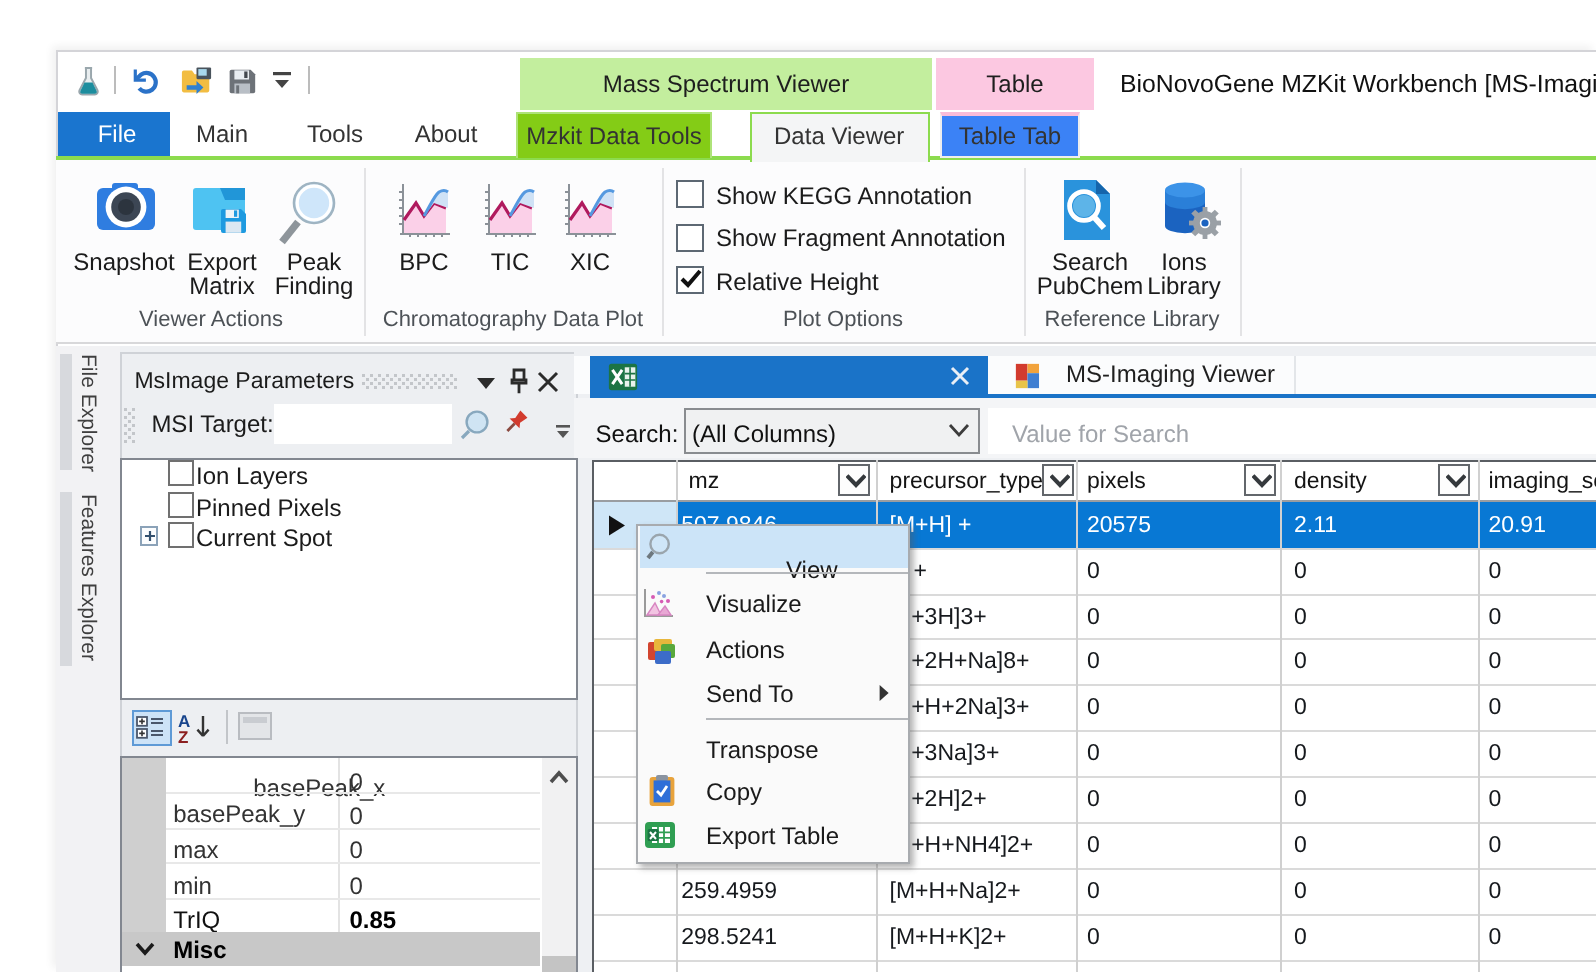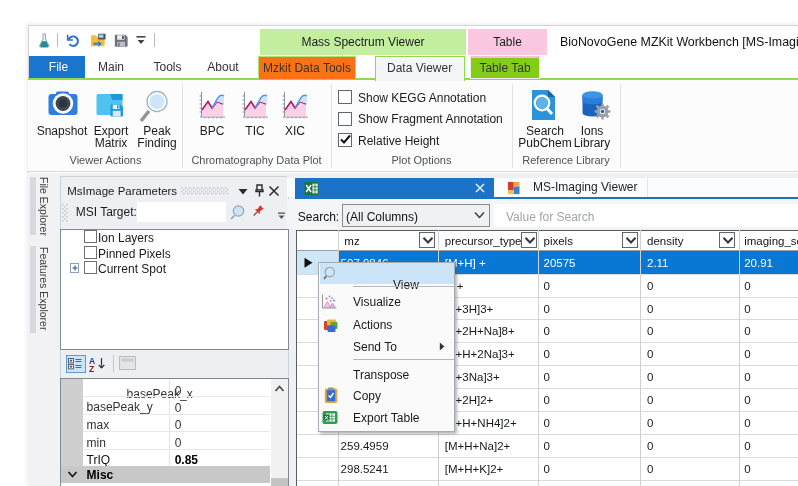--- a/index.html
+++ b/index.html
@@ -53,23 +53,23 @@
 <div class="abs" style="left:468px;top:29px;width:79px;height:26px;background:#fcc8e1;text-align:center;line-height:26px;font-size:12px;color:#1e1e1e;">Table</div>
 <div class="abs t12" style="left:560px;top:29px;width:238px;height:26px;line-height:26px;font-size:12.4px;white-space:nowrap;overflow:hidden;color:#111;">BioNovoGene MZKit Workbench [MS-Imaging&nbsp;Vie</div>
 
 
 <div class="abs" style="left:29px;top:56px;width:769px;height:23px;background:#fff;"></div>
 <div class="abs" style="left:28px;top:78.4px;width:770px;height:2.1px;background:#8cdb4e;"></div>
 <div class="abs" style="left:29px;top:55.6px;width:56px;height:22.9px;background:#1a75cf;color:#fff;text-align:center;line-height:23px;font-size:12px;text-indent:3px;">File</div>
 <div class="abs t12" style="left:85px;top:55.6px;width:52px;height:23px;text-align:center;line-height:23px;color:#333;">Main</div>
 <div class="abs t12" style="left:141px;top:55.6px;width:53px;height:23px;text-align:center;line-height:23px;color:#333;">Tools</div>
 <div class="abs t12" style="left:196px;top:55.6px;width:54px;height:23px;text-align:center;line-height:23px;color:#333;">About</div>
-<div class="abs t12" style="left:258px;top:56px;width:98px;height:22.5px;background:#f97316;border:1px solid #aee379;border-bottom:none;text-align:center;line-height:22px;color:#333;">Mzkit Data Tools</div>
+<div class="abs t12" style="left:258px;top:56px;width:98px;height:22.5px;background:#84cc16;border:1px solid #aee379;border-bottom:none;text-align:center;line-height:22px;color:#333;">Mzkit Data Tools</div>
 <div class="abs t12" style="left:374.6px;top:56.2px;width:90px;height:24.5px;background:#f4f5f6;border:1px solid #8cdb4e;border-bottom:none;text-align:center;line-height:22px;color:#333;z-index:3;">Data Viewer</div>
-<div class="abs t12" style="left:470px;top:56px;width:70px;height:22.5px;background:#84cc16;border:1px solid #eee;border-top:2px solid #f9bcd9;text-align:center;line-height:20px;color:#333;">Table Tab</div>
+<div class="abs t12" style="left:470px;top:56px;width:70px;height:22.5px;background:#3b82f6;border:1px solid #eee;border-top:2px solid #f9bcd9;text-align:center;line-height:20px;color:#333;">Table Tab</div>
 
 
 <div class="abs" style="left:28px;top:80.3px;width:770px;height:91.4px;background:#fcfcfd;border-bottom:1px solid #d8d8da;"></div>
 <div class="abs" style="left:182px;top:84px;width:1px;height:84px;background:#e3e3e5;"></div>
 <div class="abs" style="left:331px;top:84px;width:1px;height:84px;background:#e3e3e5;"></div>
 <div class="abs" style="left:511.7px;top:84px;width:1px;height:84px;background:#e3e3e5;"></div>
 <div class="abs" style="left:620px;top:84px;width:1px;height:84px;background:#e3e3e5;"></div>
 
 <div class="abs t11" style="left:29px;top:154px;width:153px;text-align:center;">Viewer Actions</div>
 <div class="abs t11" style="left:182px;top:154px;width:149px;text-align:center;">Chromatography Data Plot</div>

